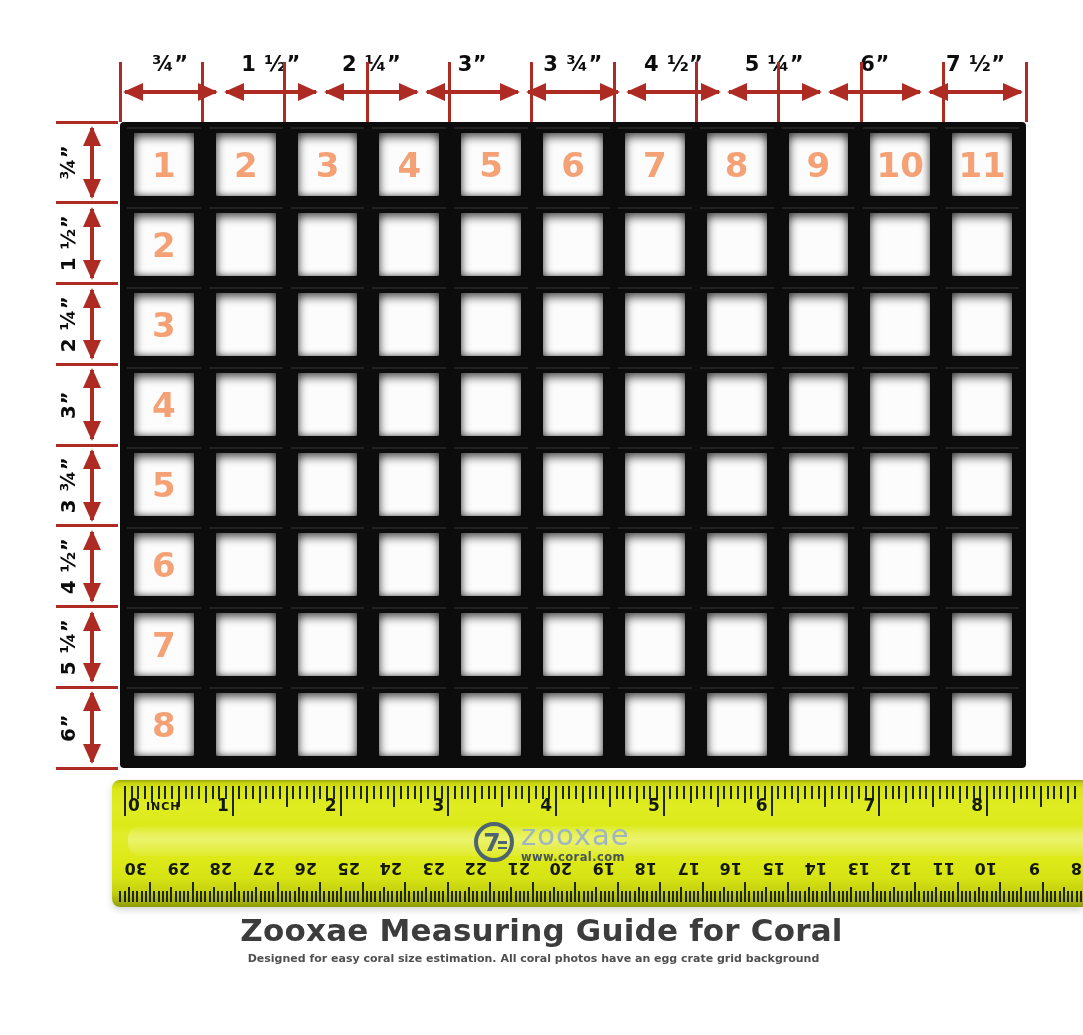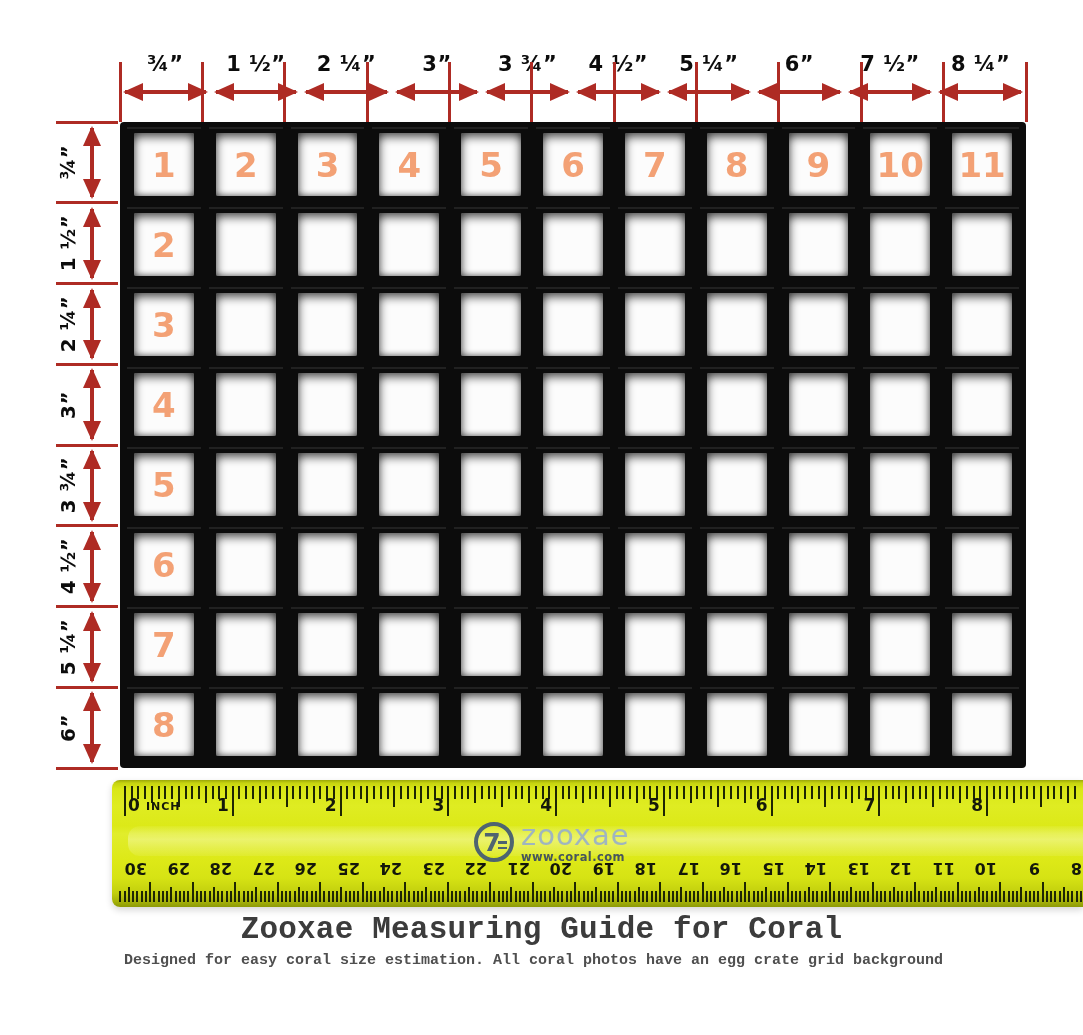--- a/index.html
+++ b/index.html
@@ -64,23 +64,23 @@
   .logo{position:absolute;left:362px;top:41px;display:flex;align-items:center;gap:7px;}
   .logo-circle{position:relative;width:40px;height:40px;border:4px solid #4e6470;border-radius:50%;
     box-sizing:border-box;display:flex;align-items:center;justify-content:center;}
   .logo-glyph{font-size:25px;font-weight:bold;color:#4e6470;line-height:1;margin-left:-4px;}
   .logo-lines{position:absolute;right:3px;top:15px;display:flex;flex-direction:column;gap:3px;}
   .logo-lines i{display:block;width:9px;height:2.5px;background:#4e6470;}
   .logo-text{display:flex;flex-direction:column;line-height:1;}
   .brand{font-size:29px;font-weight:normal;color:#9fb5bf;letter-spacing:1px;text-transform:lowercase;}
   .brand-url{font-size:11.5px;font-weight:bold;color:#46555d;letter-spacing:.4px;margin-top:2px;}
   
-  .caption{position:absolute;left:0;top:912px;width:1083px;text-align:center;font-family:Liberation Mono, monospace;}
+  .caption{position:absolute;left:0;top:912px;width:1083px;text-align:center;}
   .caption h1{margin:0;font-size:31px;font-weight:bold;color:#3c3c3c;letter-spacing:.2px;}
-  .caption p{margin:3px 16px 0 0;font-size:15px;font-weight:bold;color:#4f4f4f;line-height:1.45;}
+  .caption p{margin:3px 16px 0 0;font-size:11px;font-weight:bold;color:#4f4f4f;line-height:1.45;}
 </style>
 </head>
 <body>
 
 <div class="page" style="--red: #ae2b24; --orange: #f3a175;">
 
   <div class="top-measure" id="topMeasure">
       <div class="tm-seg">
         <div class="tm-label">¾”</div>
         <div class="harrow"></div>
@@ -108,24 +108,20 @@
       <div class="tm-seg">
         <div class="tm-label">5 ¼”</div>
         <div class="harrow"></div>
       </div>
       <div class="tm-seg">
         <div class="tm-label">6”</div>
         <div class="harrow"></div>
       </div>
       <div class="tm-seg">
         <div class="tm-label">7 ½”</div>
-        <div class="harrow"></div>
-      </div>
-      <div class="tm-seg">
-        <div class="tm-label">8 ¼”</div>
         <div class="harrow"></div>
       </div>
       <div class="vtick" style="left: calc(0% - 1.5px);"></div>
       <div class="vtick" style="left: calc(9.09091% - 1.5px);"></div>
       <div class="vtick" style="left: calc(18.1818% - 1.5px);"></div>
       <div class="vtick" style="left: calc(27.2727% - 1.5px);"></div>
       <div class="vtick" style="left: calc(36.3636% - 1.5px);"></div>
       <div class="vtick" style="left: calc(45.4545% - 1.5px);"></div>
       <div class="vtick" style="left: calc(54.5455% - 1.5px);"></div>
       <div class="vtick" style="left: calc(63.6364% - 1.5px);"></div>

